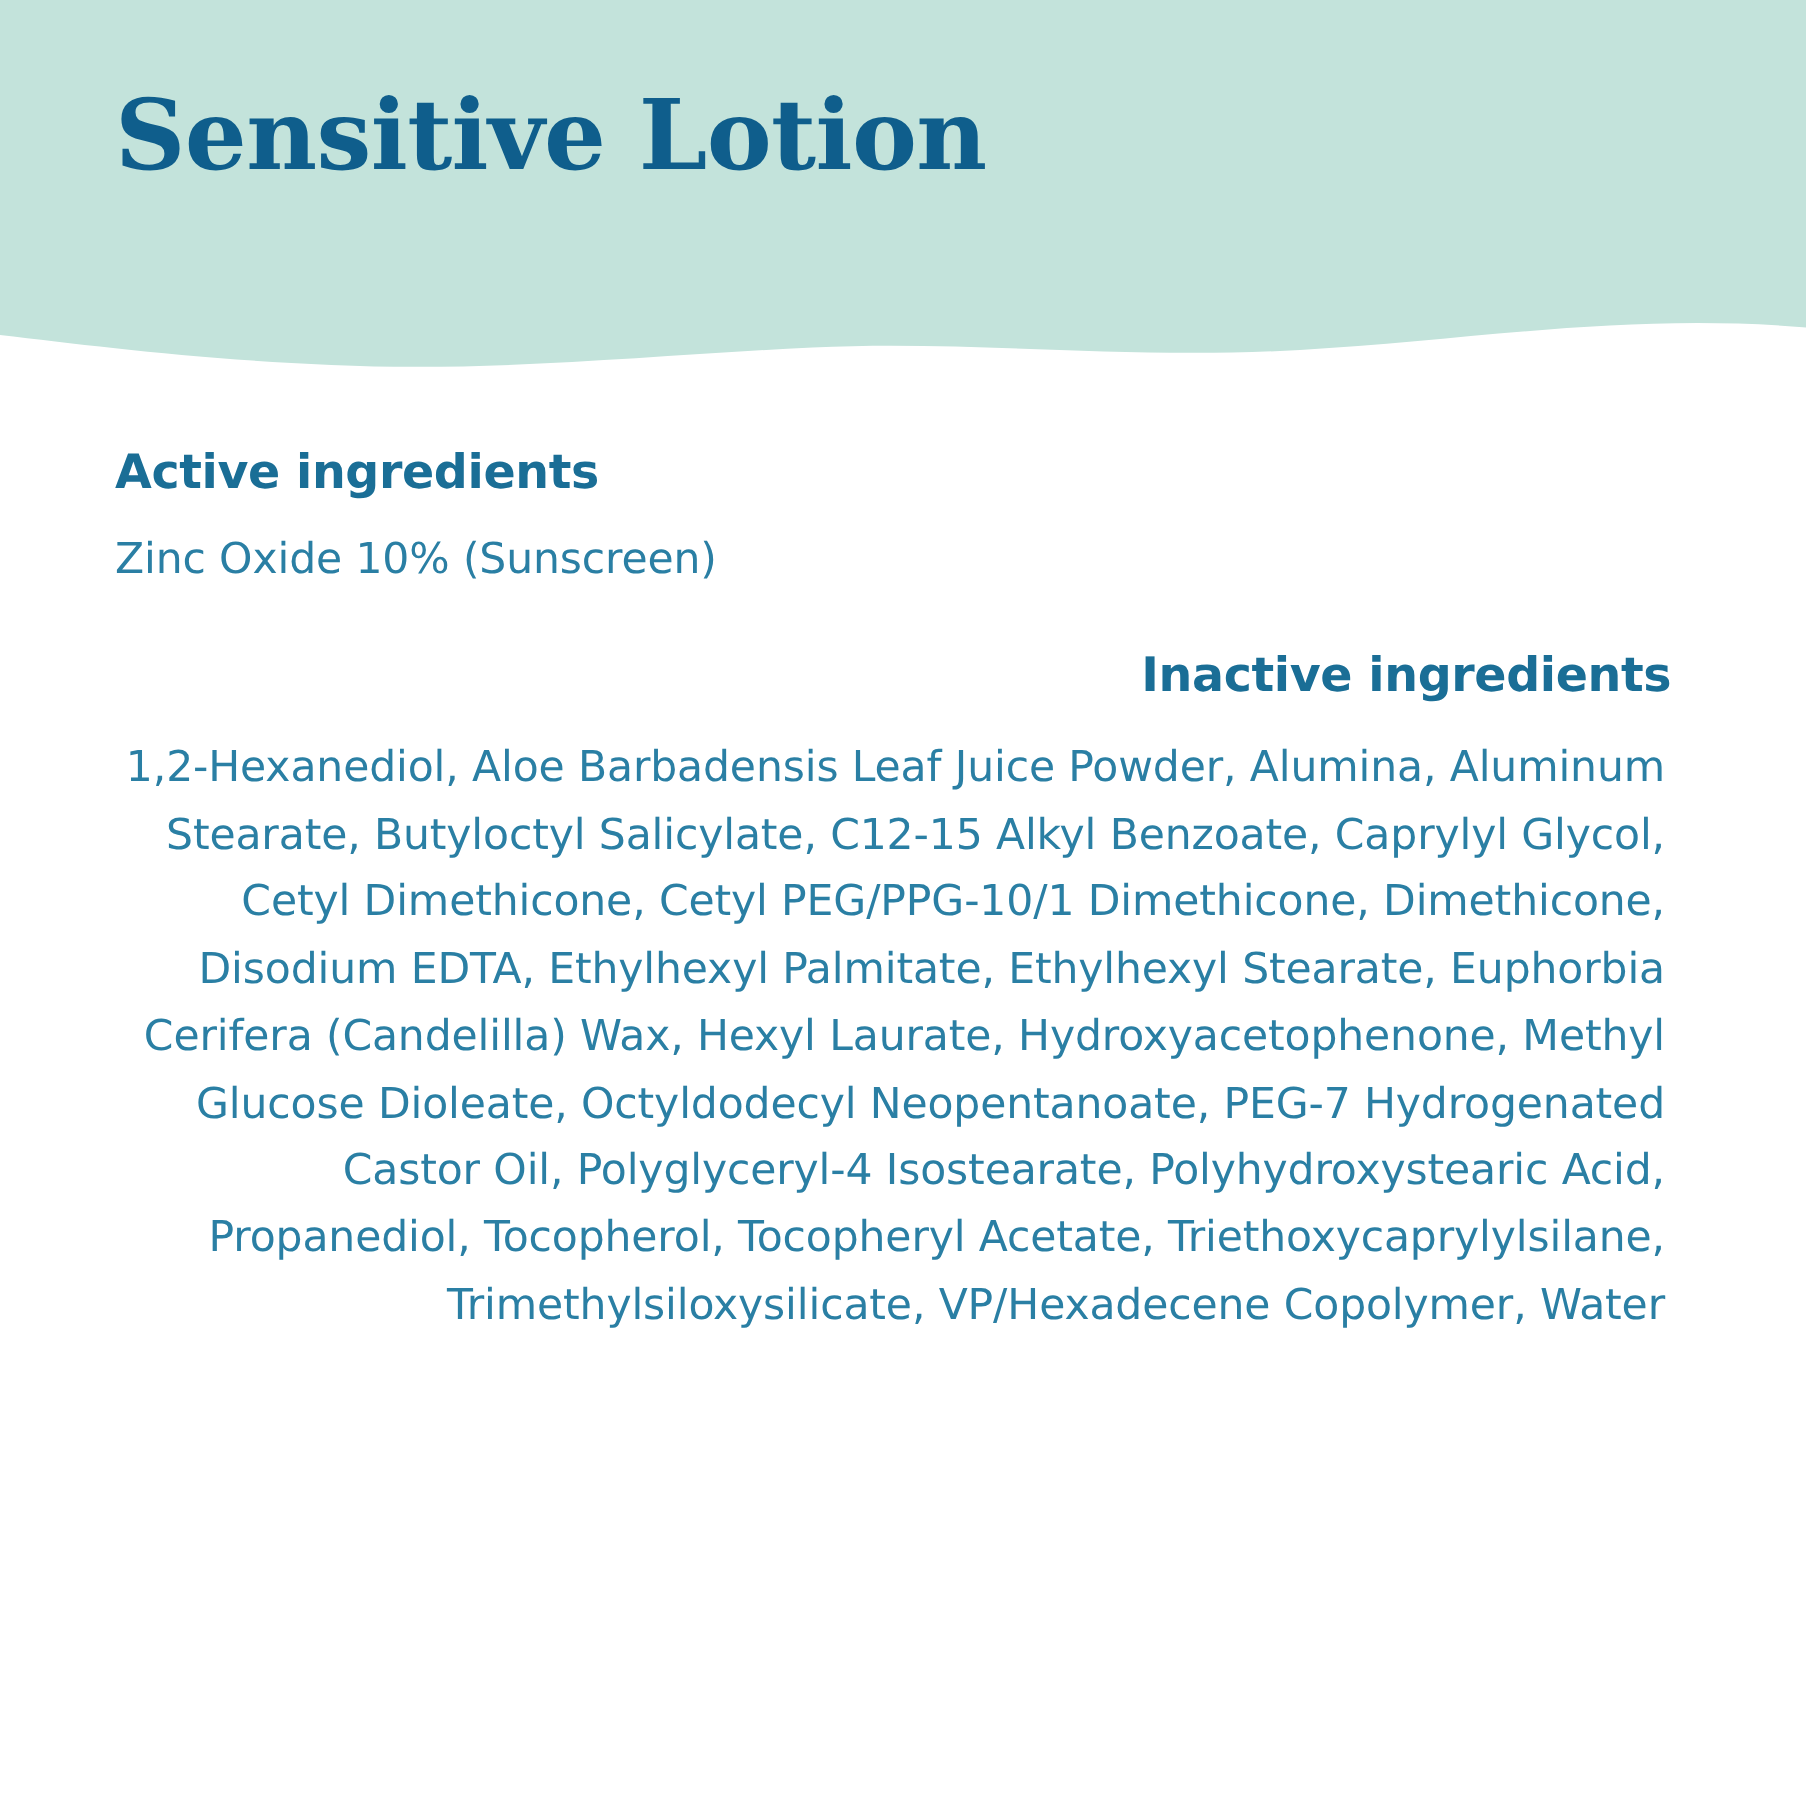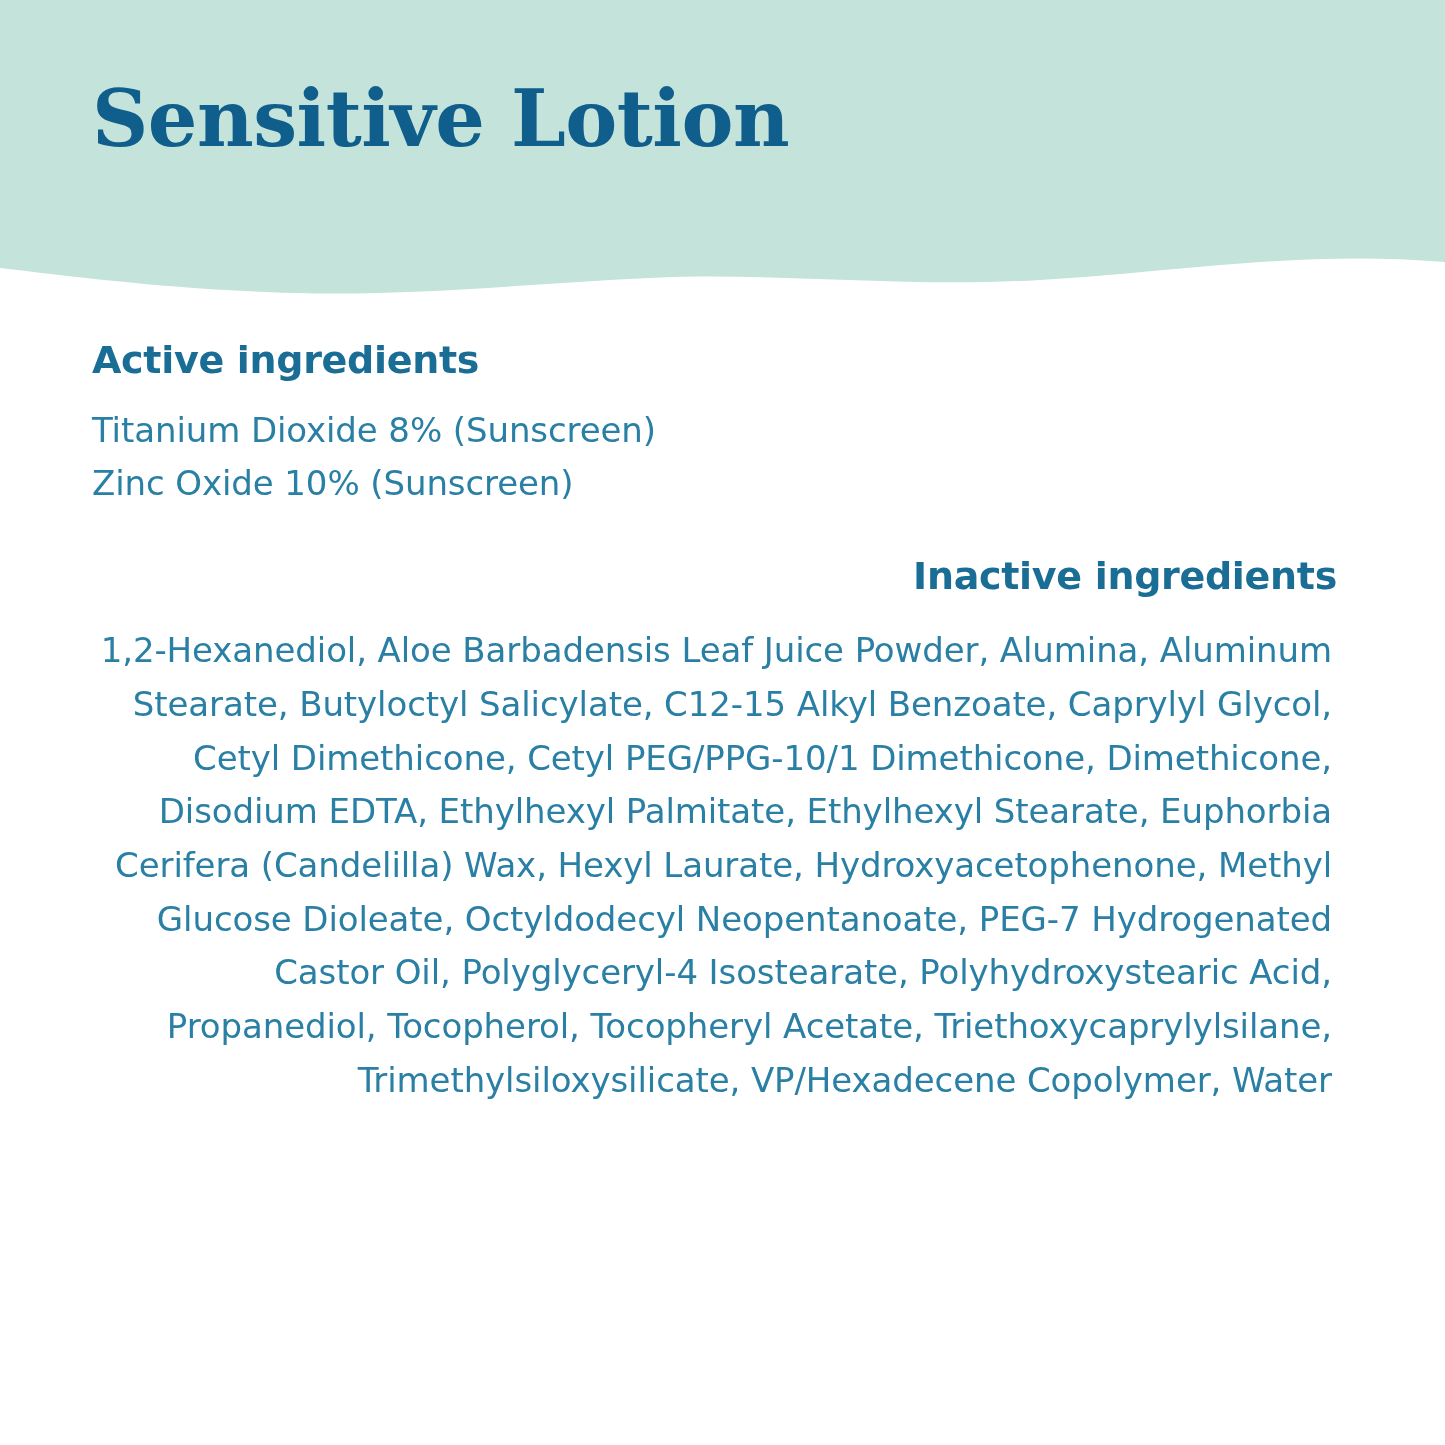--- a/index.html
+++ b/index.html
@@ -29,21 +29,21 @@
   .header-wave {
     position: absolute;
     top: 0;
     left: 0;
     width: 1445px;
     height: 300px;
     display: block;
   }
   .header-text {
     position: absolute;
-    top: 10px;
+    top: 0;
     left: 0;
     width: 100%;
     padding: 70px 15px 0 92px;
     box-sizing: border-box;
   }
   .title {
     font-family: "DejaVu Serif", serif;
     font-size: 78px;
     line-height: 1.0;
     font-weight: 700;
@@ -56,21 +56,21 @@
     font-size: 37px;
     font-weight: 700;
     color: #1a6e96;
     margin: 0;
     letter-spacing: -0.2px;
   }
 
   
   .content {
     position: absolute;
-    top: 338px;
+    top: 355px;
     left: 92px;
     width: 1245px;
   }
   .section {
     margin-bottom: 44px;
   }
   .section:last-child {
     margin-bottom: 0;
     text-align: right;
   }
@@ -114,21 +114,20 @@
     </svg>
     <div class="header-text">
       <h1 class="title">Sensitive Lotion</h1>
     </div>
   </div>
 
   <div class="content">
 
     <div class="section">
       <h2 class="section-heading">Active ingredients</h2>
-      <p class="ingredient-line">Titanium Dioxide 8% (Sunscreen)</p>
       <p class="ingredient-line">Zinc Oxide 10% (Sunscreen)</p>
     </div>
 
     <div class="section">
       <h2 class="section-heading inactive-heading">Inactive ingredients</h2>
       <p class="paragraph">1,2-Hexanediol, Aloe Barbadensis Leaf Juice Powder, Alumina, Aluminum Stearate, Butyloctyl Salicylate, C12-15 Alkyl Benzoate, Caprylyl Glycol, Cetyl Dimethicone, Cetyl PEG/PPG-10/1 Dimethicone, Dimethicone, Disodium EDTA, Ethylhexyl Palmitate, Ethylhexyl Stearate, Euphorbia Cerifera (Candelilla) Wax, Hexyl Laurate, Hydroxyacetophenone, Methyl Glucose Dioleate, Octyldodecyl Neopentanoate, PEG-7 Hydrogenated Castor Oil, Polyglyceryl-4 Isostearate, Polyhydroxystearic Acid, Propanediol, Tocopherol, Tocopheryl Acetate, Triethoxycaprylylsilane, Trimethylsiloxysilicate, VP/Hexadecene Copolymer, Water</p>
     </div>
 
   </div>
 </div>

